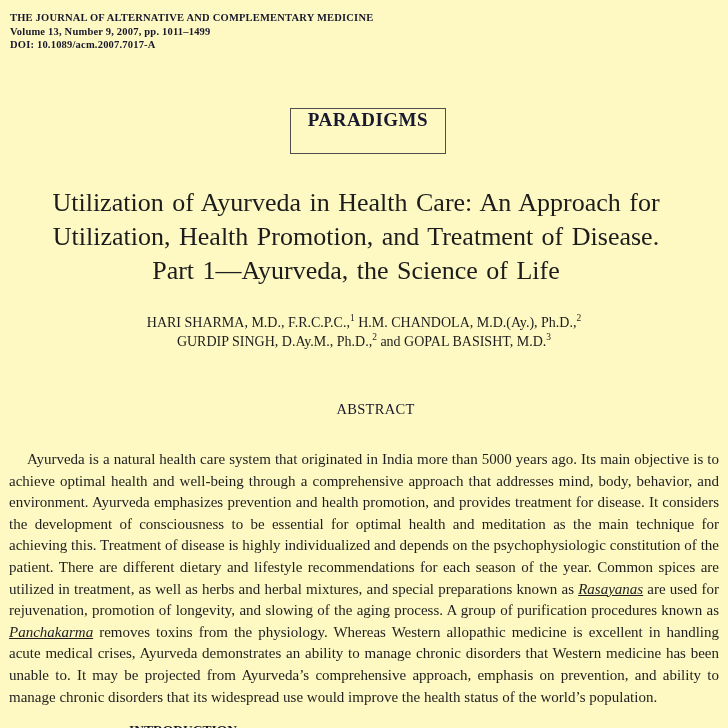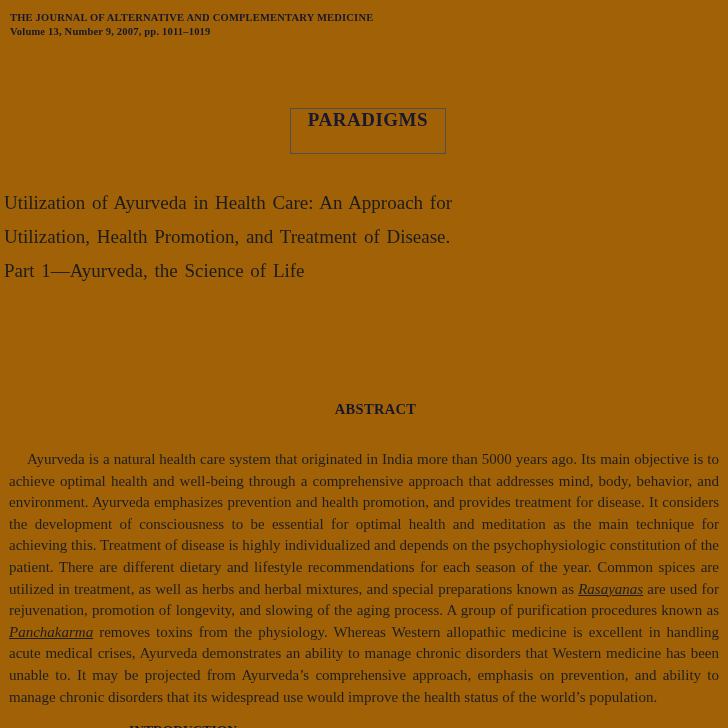--- a/index.html
+++ b/index.html
@@ -1,20 +1,20 @@
 <!DOCTYPE html>
 <html><head>
 <meta charset="utf-8">
 <style>
   html, body { margin: 0; padding: 0; background: #ffffff; }
   .page {
     position: relative;
     width: 728px;
     height: 728px;
-    background: #a16207;
+    background: #fef9c3;
     overflow: hidden;
     font-family: "Liberation Serif", serif;
     color: #1b1b1b;
   }
   .header {
     position: absolute;
     top: 11px;
     left: 10px;
     font-weight: bold;
     font-size: 10.5px;
@@ -38,22 +38,22 @@
     font-weight: bold;
     font-size: 19px;
     letter-spacing: 0.5px;
     color: #18182e;
   }
   .title {
     position: absolute;
     top: 186px;
     left: 4px;
     right: 20px;
-    text-align: left;
-    font-size: 19px;
+    text-align: center;
+    font-size: 26px;
     line-height: 34px;
     word-spacing: 2px;
     color: #1c1c1c;
   }
   .authors {
     position: absolute;
     top: 313px;
     left: 0;
     right: 0;
     text-align: center;
@@ -64,21 +64,21 @@
   .authors sup {
     font-size: 9.5px;
     line-height: 0;
   }
   .abstract-heading {
     position: absolute;
     top: 401px;
     left: 0;
     right: 0;
     text-align: center;
-    font-weight: bold;
+    font-weight: normal;
     font-size: 14.5px;
     letter-spacing: 0.3px;
     color: #17172c;
     padding-left: 23px;
   }
   .abstract-text {
     position: absolute;
     top: 434px;
     left: 9px;
     width: 710px;
@@ -100,33 +100,38 @@
     color: #17172c;
   }
 </style>
 </head>
 <body>
 
 <div class="page">
 
   <div class="header">
     <div>THE JOURNAL OF ALTERNATIVE AND COMPLEMENTARY MEDICINE</div>
-    <div>Volume 13, Number 9, 2007, pp. 1011–1019</div>
+    <div>Volume 13, Number 9, 2007, pp. 1011–1499</div>
+    <div>DOI: 10.1089/acm.2007.7017-A</div>
   </div>
 
   <div class="paradigms-box">
     <span class="paradigms-label">PARADIGMS</span>
   </div>
 
   <div class="title">
     <div>Utilization of Ayurveda in Health Care: An Approach for</div>
     <div>Utilization, Health Promotion, and Treatment of Disease.</div>
     <div>Part 1—Ayurveda, the Science of Life</div>
   </div>
 
+  <div class="authors">
+    <div><span>HARI SHARMA, M.D., F.R.C.P.C.,</span><sup>1</sup><span> H.M. CHANDOLA, M.D.(Ay.), Ph.D.,</span><sup>2</sup></div>
+    <div><span>GURDIP SINGH, D.Ay.M., Ph.D.,</span><sup>2</sup><span> and GOPAL BASISHT, M.D.</span><sup>3</sup></div>
+  </div>
 
   <div class="abstract-heading">ABSTRACT</div>
 
   <p class="abstract-text"><span>Ayurveda is a natural health care system that originated in India more than 5000 years ago. Its main objective is to achieve optimal health and well-being through a comprehensive approach that addresses mind, body, behavior, and environment. Ayurveda emphasizes prevention and health promotion, and provides treatment for disease. It considers the development of consciousness to be essential for optimal health and meditation as the main technique for achieving this. Treatment of disease is highly individualized and depends on the psychophysiologic constitution of the patient. There are different dietary and lifestyle recommendations for each season of the year. Common spices are utilized in treatment, as well as herbs and herbal mixtures, and special preparations known as </span><span class="ital">Rasayanas</span><span> are used for rejuvenation, promotion of longevity, and slowing of the aging process. A group of purification procedures known as </span><span class="ital">Panchakarma</span><span> removes toxins from the physiology. Whereas Western allopathic medicine is excellent in handling acute medical crises, Ayurveda demonstrates an ability to manage chronic disorders that Western medicine has been unable to. It may be projected from Ayurveda’s comprehensive approach, emphasis on prevention, and ability to manage chronic disorders that its widespread use would improve the health status of the world’s population.</span></p>
 
   <div class="intro-heading">INTRODUCTION</div>
 
 </div>
 
 </body></html>

